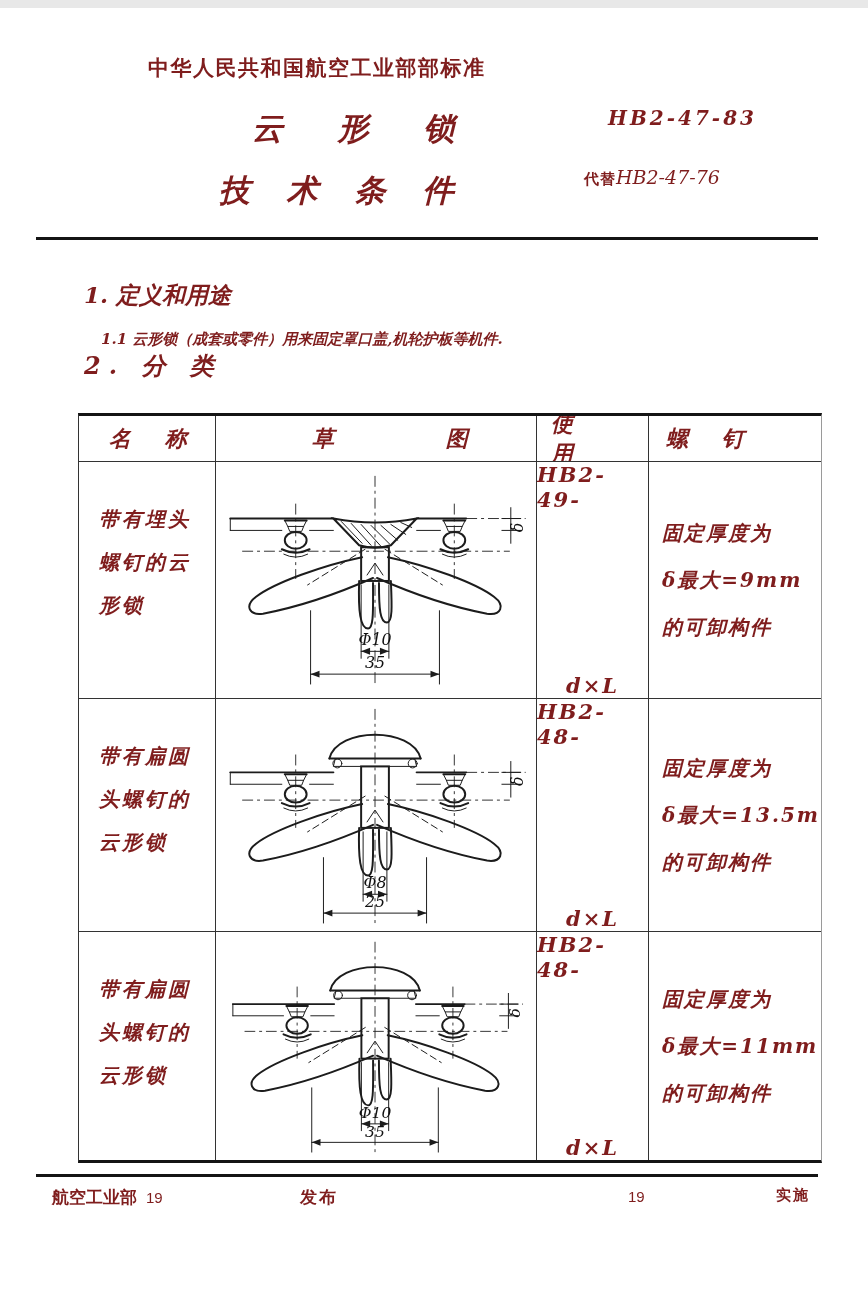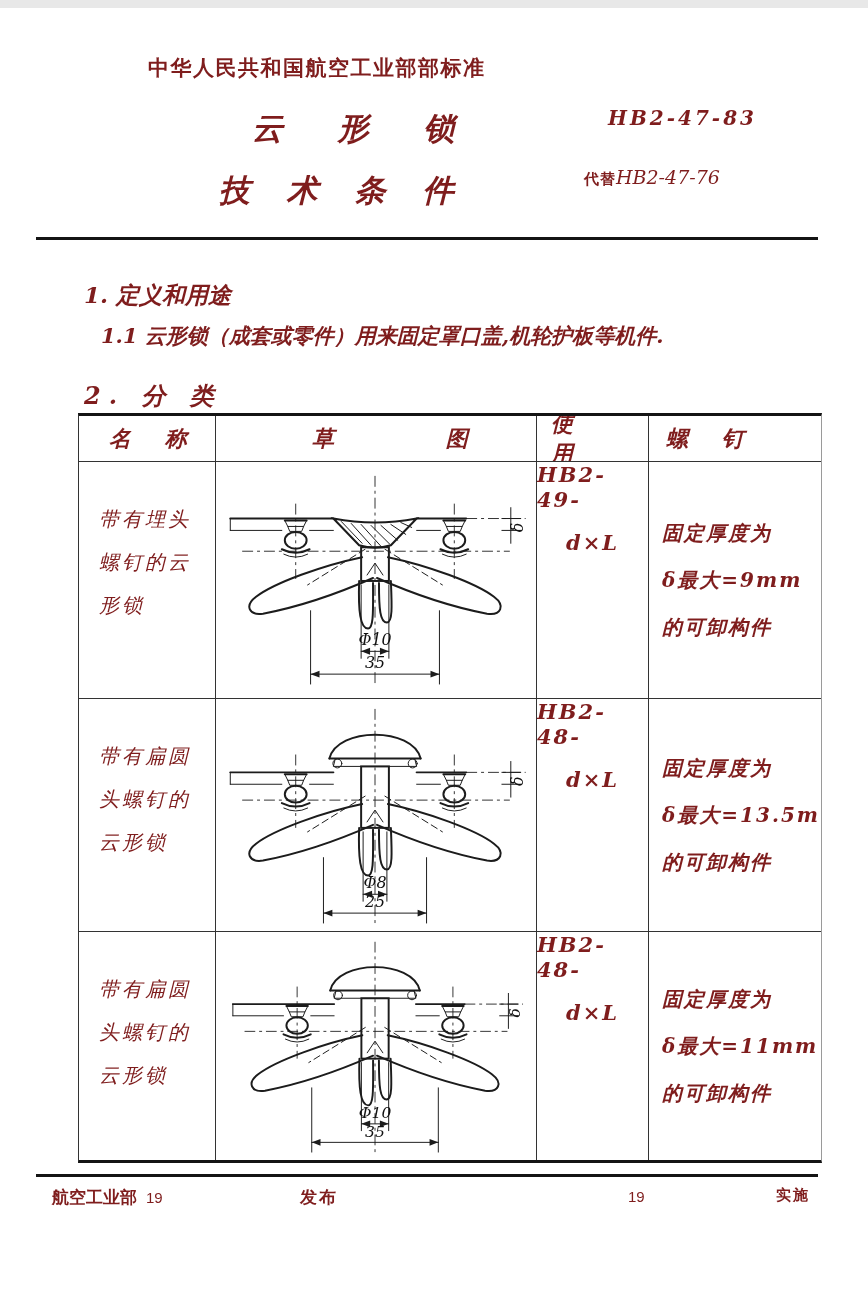--- a/index.html
+++ b/index.html
@@ -16,48 +16,48 @@
   .org{left:148px;top:46px;font-size:21px;font-weight:700;letter-spacing:1.5px;}
   .title1{left:252px;top:100px;font-size:31px;letter-spacing:22px;font-weight:600;}
   .title2{left:219px;top:162px;font-size:31px;letter-spacing:13px;font-weight:700;}
   .code{left:608px;top:98px;font-size:20px;letter-spacing:3px;font-weight:600;}
   .sup{left:584px;top:158px;font-size:19px;text-align:center;}
   .sup .pfx{font-family:"Liberation Sans",sans-serif;font-style:normal;font-weight:700;font-size:15px;letter-spacing:1px;}
   .rule-top{left:36px;top:229px;width:782px;height:3px;background:#141414;}
 
   
   .s1h{left:84px;top:272px;font-size:23px;font-weight:600;}
-  .s11{left:101px;top:314px;font-size:21px;font-weight:600;}
-  .s2h{left:84px;top:372px;font-size:24px;letter-spacing:8px;font-weight:600;}
+  .s11{left:101px;top:322px;font-size:15px;font-weight:600;}
+  .s2h{left:84px;top:342px;font-size:24px;letter-spacing:8px;font-weight:600;}
 
   
   .doc-table{
     position:absolute;left:78px;top:405px;width:742px;
     display:grid;grid-template-columns:137px 321px 112px 172px;
     grid-template-rows:46px 237px 233px 228px;
     border-top:3px solid #141414;border-bottom:3px solid #141414;
     border-left:1.5px solid #333;border-right:1px solid #9a9a9a;
     box-sizing:content-box;
   }
   .doc-table > div{border-right:1.4px solid #333;border-bottom:1.3px solid #333;box-sizing:border-box;overflow:hidden;}
   .doc-table > div:nth-child(4n){border-right:none;}
   .doc-table > div:nth-last-child(-n+4){border-bottom:none;}
 
   .th{display:flex;align-items:center;font-size:22px;font-weight:600;}
   .th0{word-spacing:26px;padding-left:30px;}
   .th1{word-spacing:104px;padding-left:96px;}
   .th2{word-spacing:26px;padding-left:17px;}
   .th3{word-spacing:84px;padding-left:14px;}
 
-  .name-cell{padding:36px 6px 0 20px;font-size:20px;font-weight:400;}
+  .name-cell{padding:36px 6px 0 20px;font-size:20px;font-weight:700;}
   .name-cell span{display:block;line-height:2.15;letter-spacing:3px;white-space:nowrap;}
 
   .sketch-cell{display:flex;justify-content:center;align-items:flex-start;padding-top:2px;}
 
-  .screw-cell{display:flex;flex-direction:column;justify-content:flex-start;align-items:center;gap:18px;
+  .screw-cell{display:flex;flex-direction:column;justify-content:space-between;align-items:center;
     font-size:21px;letter-spacing:2px;font-weight:600;}
 
   .use-cell{display:flex;flex-direction:column;justify-content:center;padding-left:13px;
     font-size:20px;font-weight:600;}
   .use-cell span{display:block;line-height:2.35;letter-spacing:2px;white-space:nowrap;}
 
   
   svg.sk{display:block;}
   svg.sk .s2{stroke:#1c1c1c;stroke-width:2;fill:none;stroke-linecap:round;}
   svg.sk .s1{stroke:#1c1c1c;stroke-width:1;fill:none;stroke-linecap:round;}

